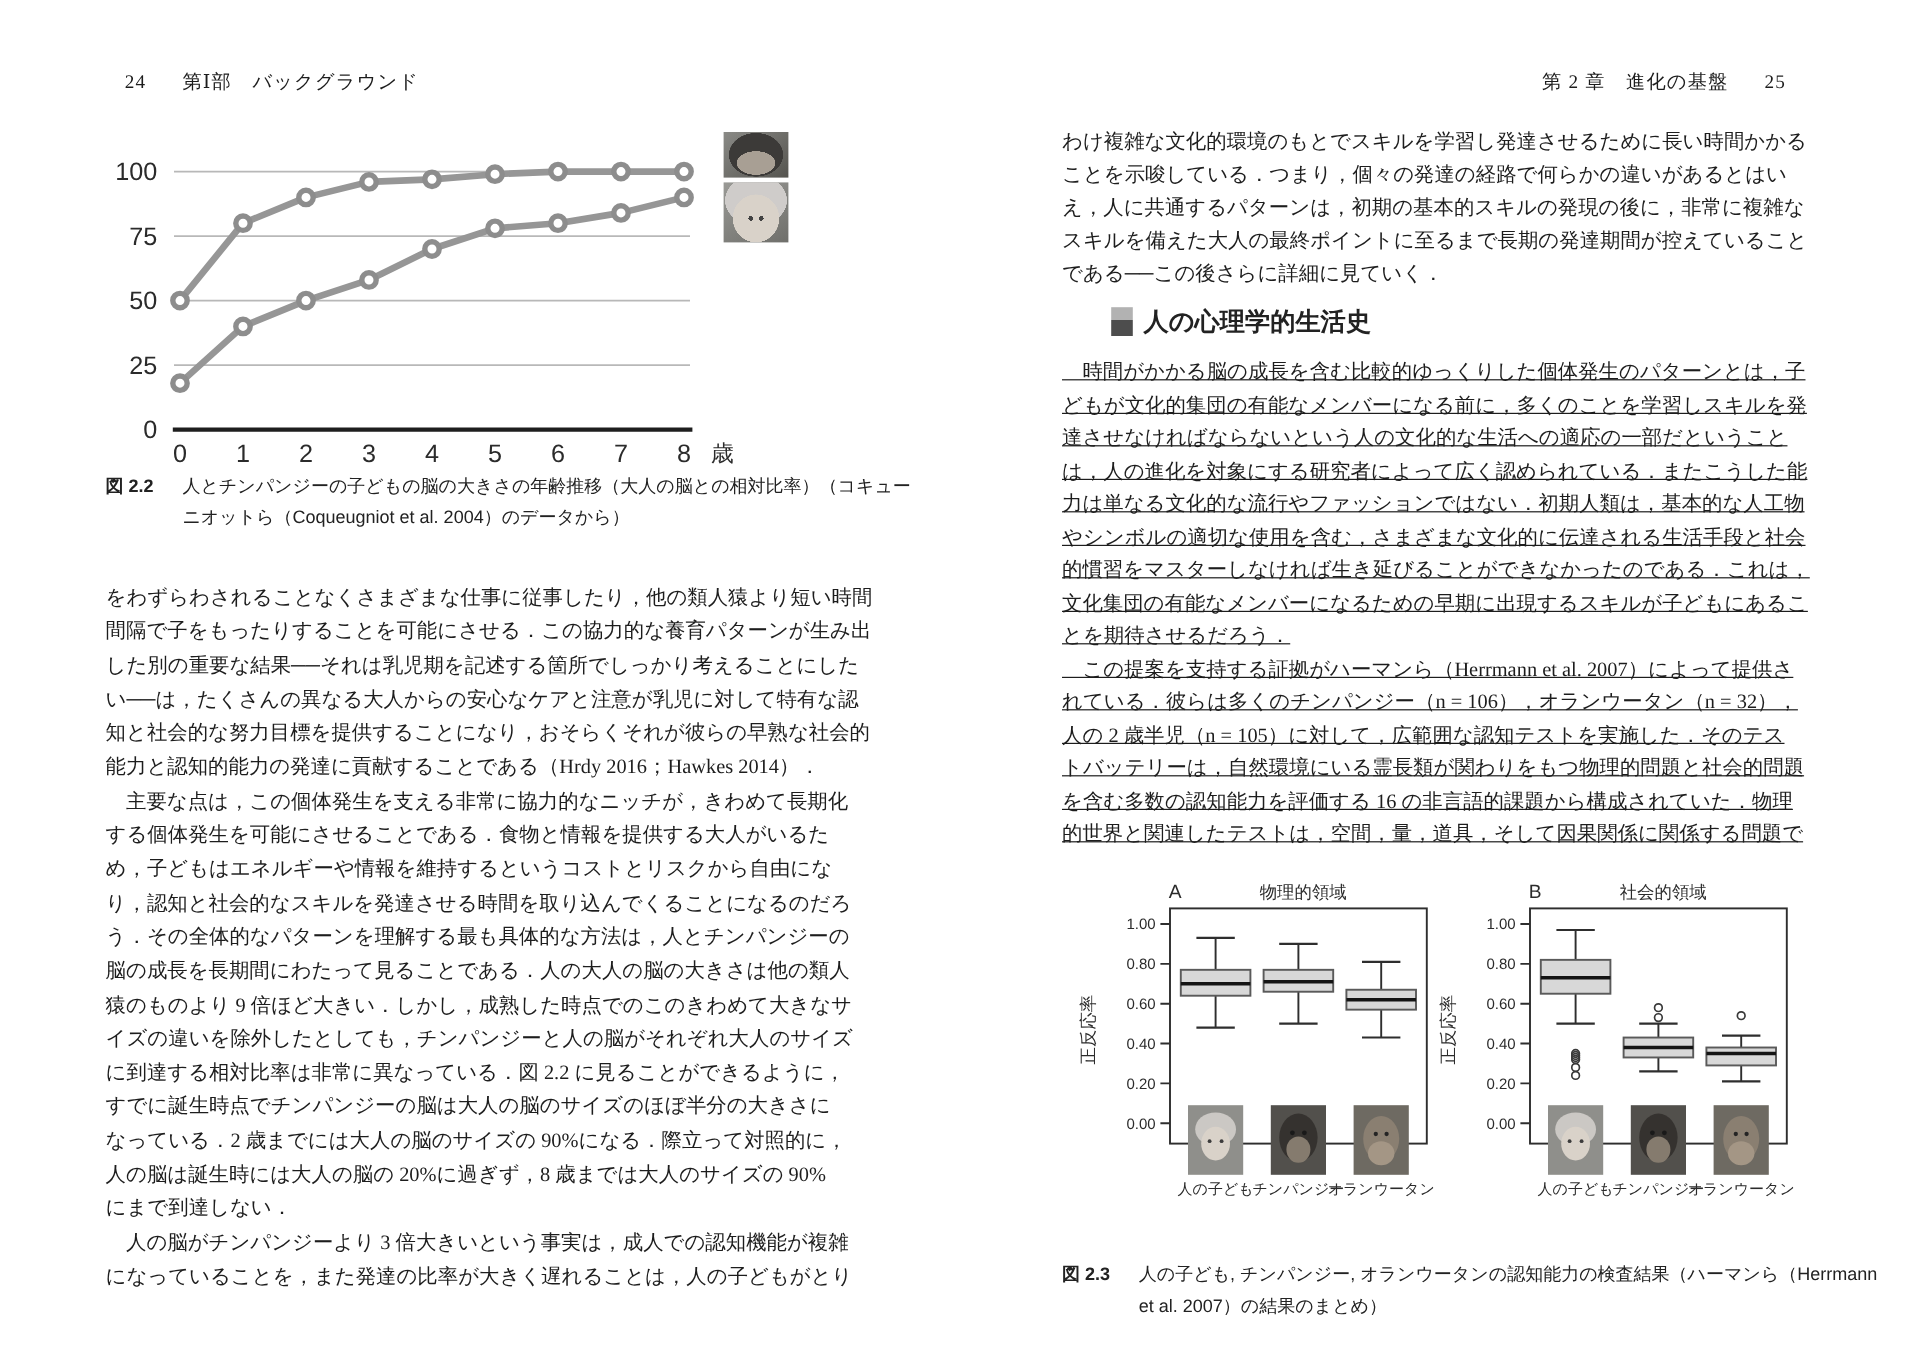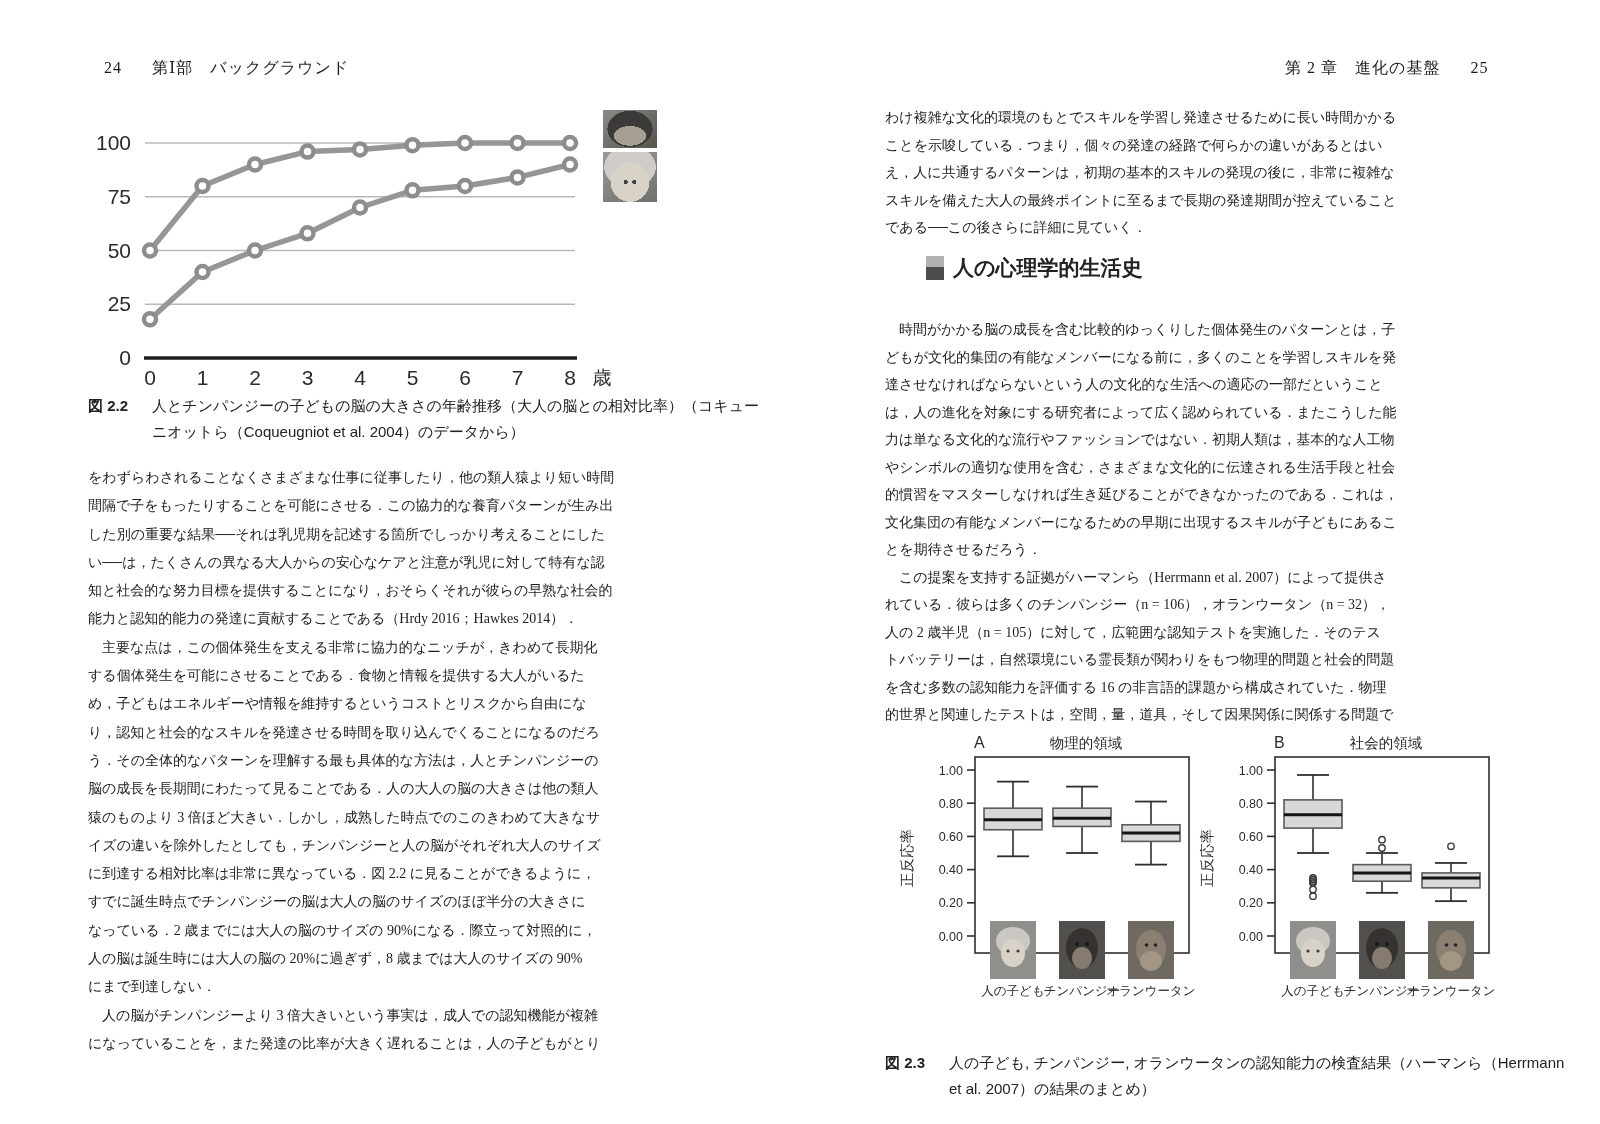--- a/index.html
+++ b/index.html
@@ -4,23 +4,23 @@
 <style>
   html,body{margin:0;padding:0;}
   body{width:1600px;height:1124px;background:#ffffff;position:relative;overflow:hidden;
        font-family:"Liberation Serif","DejaVu Serif",serif;color:#1c1c1c;}
   .abs{position:absolute;}
   
   .runhead{font-size:16px;letter-spacing:1px;display:flex;align-items:baseline;}
   .runhead .pagenum{font-size:16px;}
   .runhead .gap{display:inline-block;width:30px;}
   
-  .textblock{font-size:14px;color:#1d1d1d;}
+  .textblock{font-size:17px;color:#1d1d1d;}
   .textblock .tline{white-space:nowrap;}
-  .lp-block{line-height:28.3px;width:630px;}
+  .lp-block{line-height:28.3px;width:630px;margin-top:20px;}
   .rp-block{line-height:27.5px;width:630px;}
   
   .figcap{display:flex;font-family:"Liberation Sans","DejaVu Sans",sans-serif;font-size:15px;line-height:26px;color:#222;}
   .figcap .caplabel{flex:0 0 64px;font-weight:600;}
   .figcap .capline{white-space:nowrap;}
   
   .sechead{display:flex;align-items:center;font-family:Liberation Mono, monospace;padding-left:40px;}
   .sechead .sq{width:18px;height:24px;margin-right:9px;
     background:linear-gradient(to bottom,#b2b2b2 0 46%,#4d4d4d 46% 100%);}
   .sechead .st{font-size:21px;font-weight:bold;color:#222;}
@@ -117,21 +117,21 @@
     <div class="tline">した別の重要な結果──それは乳児期を記述する箇所でしっかり考えることにした</div>
     <div class="tline">い──は，たくさんの異なる大人からの安心なケアと注意が乳児に対して特有な認</div>
     <div class="tline">知と社会的な努力目標を提供することになり，おそらくそれが彼らの早熟な社会的</div>
     <div class="tline">能力と認知的能力の発達に貢献することである（Hrdy 2016；Hawkes 2014）．</div>
     <div class="tline">　主要な点は，この個体発生を支える非常に協力的なニッチが，きわめて長期化</div>
     <div class="tline">する個体発生を可能にさせることである．食物と情報を提供する大人がいるた</div>
     <div class="tline">め，子どもはエネルギーや情報を維持するというコストとリスクから自由にな</div>
     <div class="tline">り，認知と社会的なスキルを発達させる時間を取り込んでくることになるのだろ</div>
     <div class="tline">う．その全体的なパターンを理解する最も具体的な方法は，人とチンパンジーの</div>
     <div class="tline">脳の成長を長期間にわたって見ることである．人の大人の脳の大きさは他の類人</div>
-    <div class="tline">猿のものより 3 倍ほど大きい．しかし，成熟した時点でのこのきわめて大きなサ</div>
+    <div class="tline">猿のものより 9 倍ほど大きい．しかし，成熟した時点でのこのきわめて大きなサ</div>
     <div class="tline">イズの違いを除外したとしても，チンパンジーと人の脳がそれぞれ大人のサイズ</div>
     <div class="tline">に到達する相対比率は非常に異なっている．図 2.2 に見ることができるように，</div>
     <div class="tline">すでに誕生時点でチンパンジーの脳は大人の脳のサイズのほぼ半分の大きさに</div>
     <div class="tline">なっている．2 歳までには大人の脳のサイズの 90%になる．際立って対照的に，</div>
     <div class="tline">人の脳は誕生時には大人の脳の 20%に過ぎず，8 歳までは大人のサイズの 90%</div>
     <div class="tline">にまで到達しない．</div>
     <div class="tline">　人の脳がチンパンジーより 3 倍大きいという事実は，成人での認知機能が複雑</div>
     <div class="tline">になっていることを，また発達の比率が大きく遅れることは，人の子どもがとり</div>
   </div>
 </div>
@@ -150,21 +150,21 @@
     <div class="tline">え，人に共通するパターンは，初期の基本的スキルの発現の後に，非常に複雑な</div>
     <div class="tline">スキルを備えた大人の最終ポイントに至るまで長期の発達期間が控えていること</div>
     <div class="tline">である──この後さらに詳細に見ていく．</div>
   </div>
 
   <div class="abs sechead" style="left:86px;top:254px;">
     <span class="sq"></span>
     <span class="st">人の心理学的生活史</span>
   </div>
 
-  <div class="abs textblock rp-block" style="left:85px;top:316px;">
+  <div class="abs textblock rp-block" style="left:85px;top:296px;text-decoration:underline;">
     <div class="tline">　時間がかかる脳の成長を含む比較的ゆっくりした個体発生のパターンとは，子</div>
     <div class="tline">どもが文化的集団の有能なメンバーになる前に，多くのことを学習しスキルを発</div>
     <div class="tline">達させなければならないという人の文化的な生活への適応の一部だということ</div>
     <div class="tline">は，人の進化を対象にする研究者によって広く認められている．またこうした能</div>
     <div class="tline">力は単なる文化的な流行やファッションではない．初期人類は，基本的な人工物</div>
     <div class="tline">やシンボルの適切な使用を含む，さまざまな文化的に伝達される生活手段と社会</div>
     <div class="tline">的慣習をマスターしなければ生き延びることができなかったのである．これは，</div>
     <div class="tline">文化集団の有能なメンバーになるための早期に出現するスキルが子どもにあるこ</div>
     <div class="tline">とを期待させるだろう．</div>
     <div class="tline">　この提案を支持する証拠がハーマンら（Herrmann et al. 2007）によって提供さ</div>

